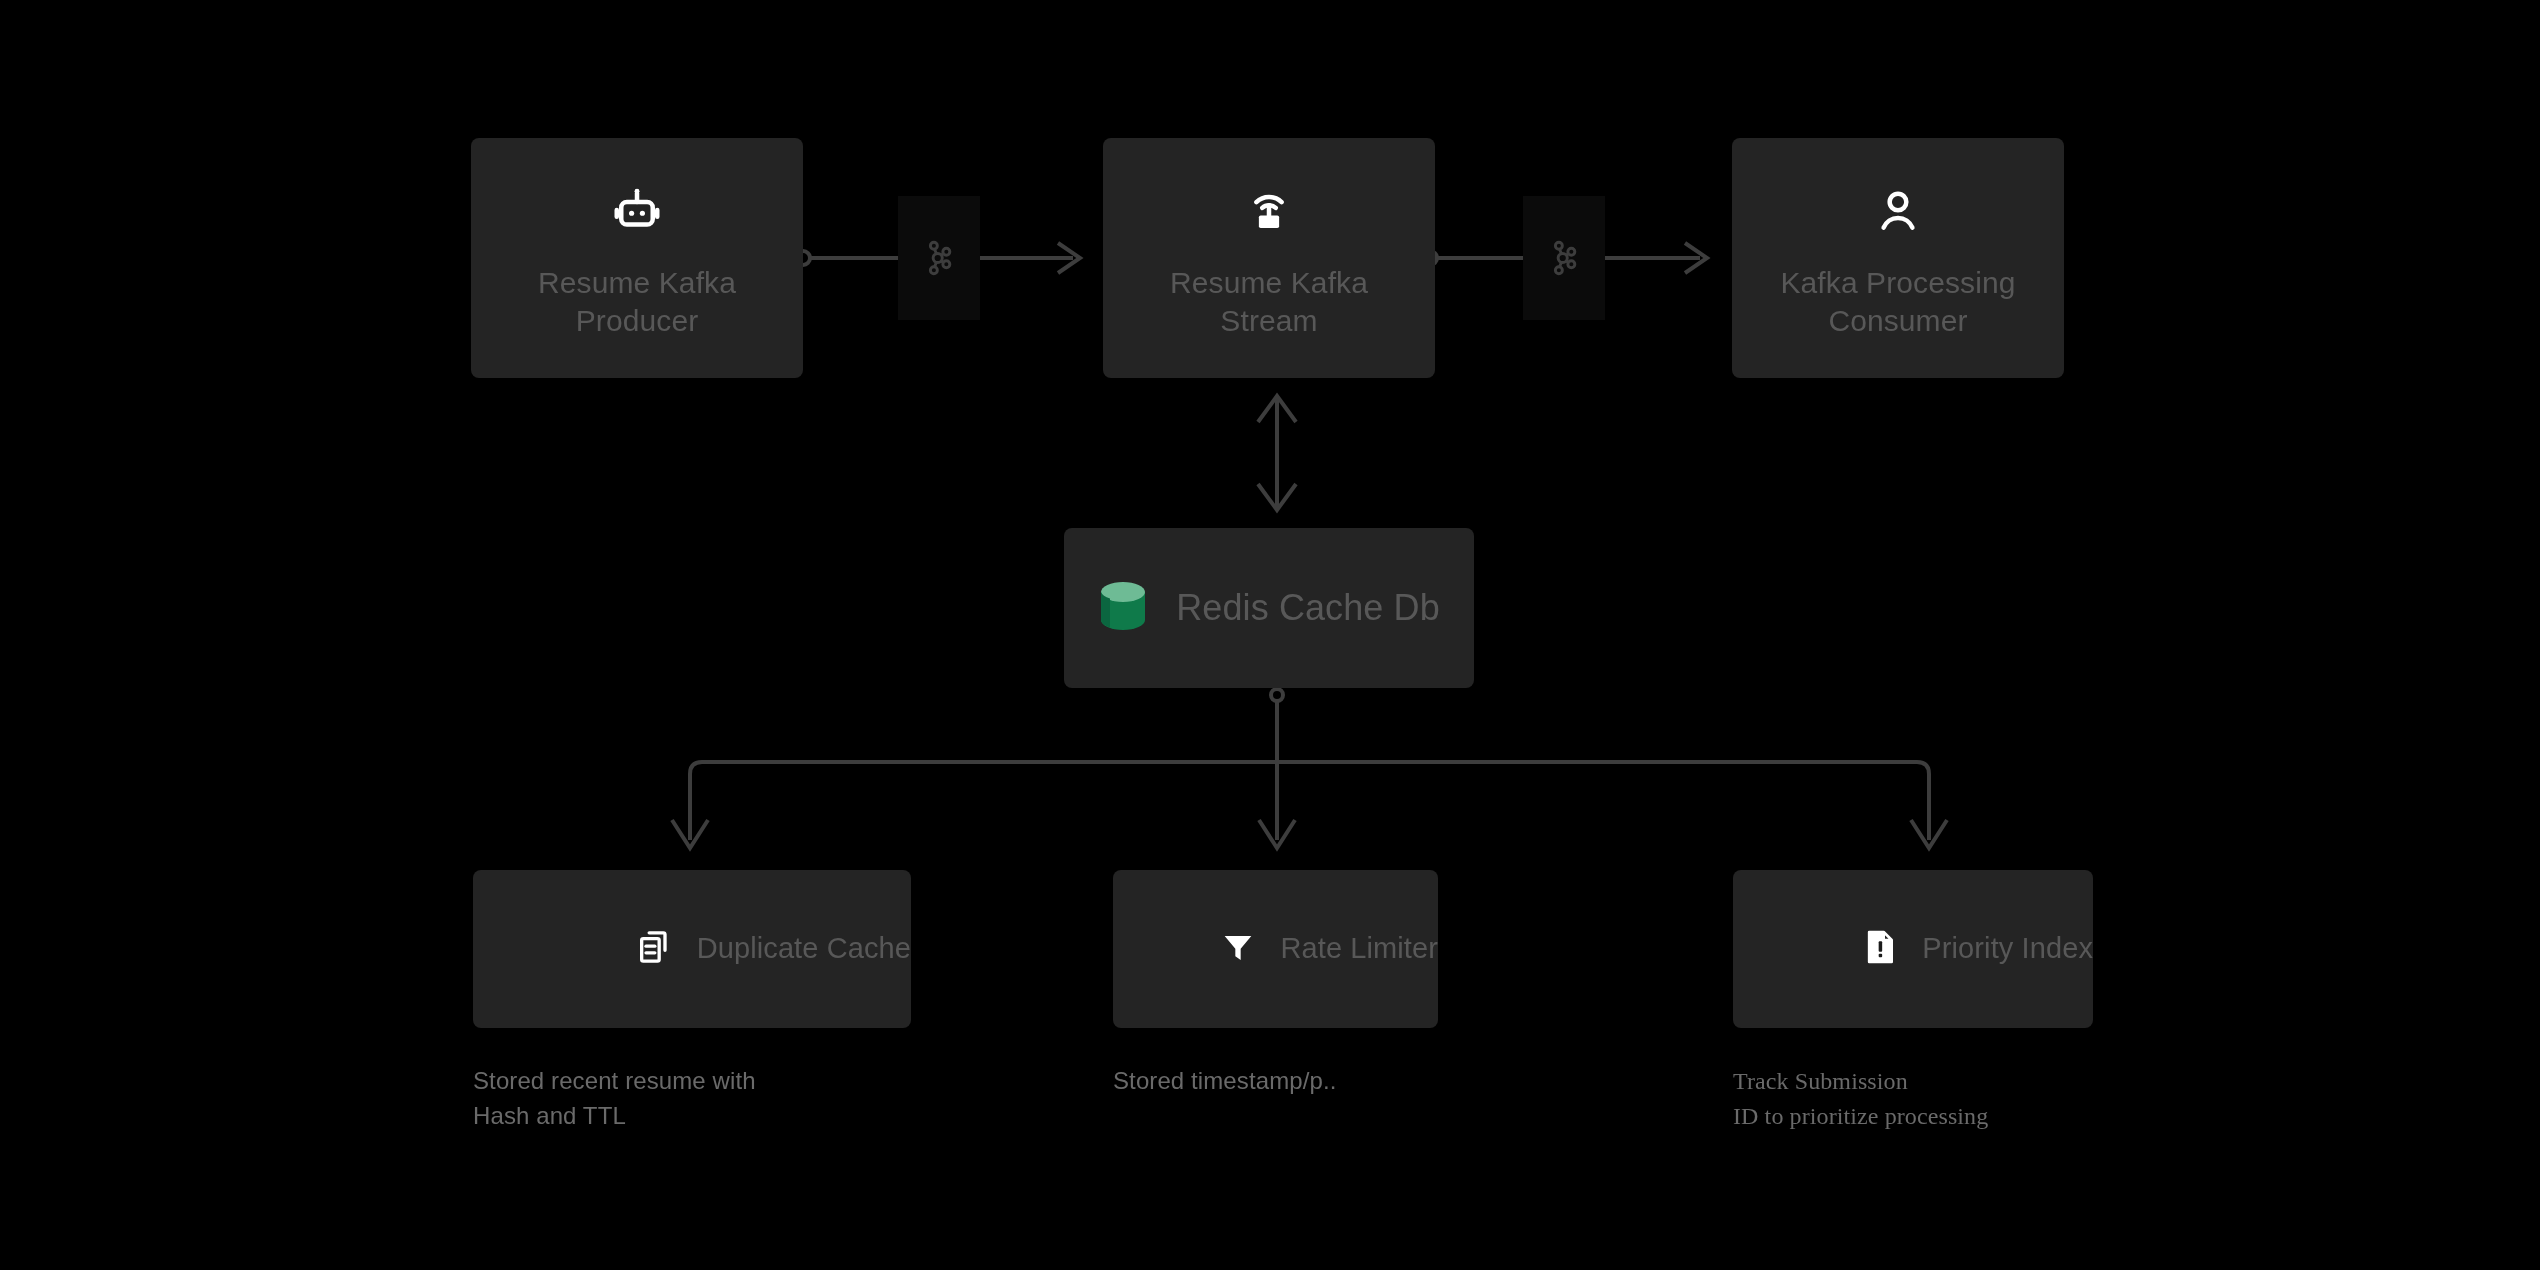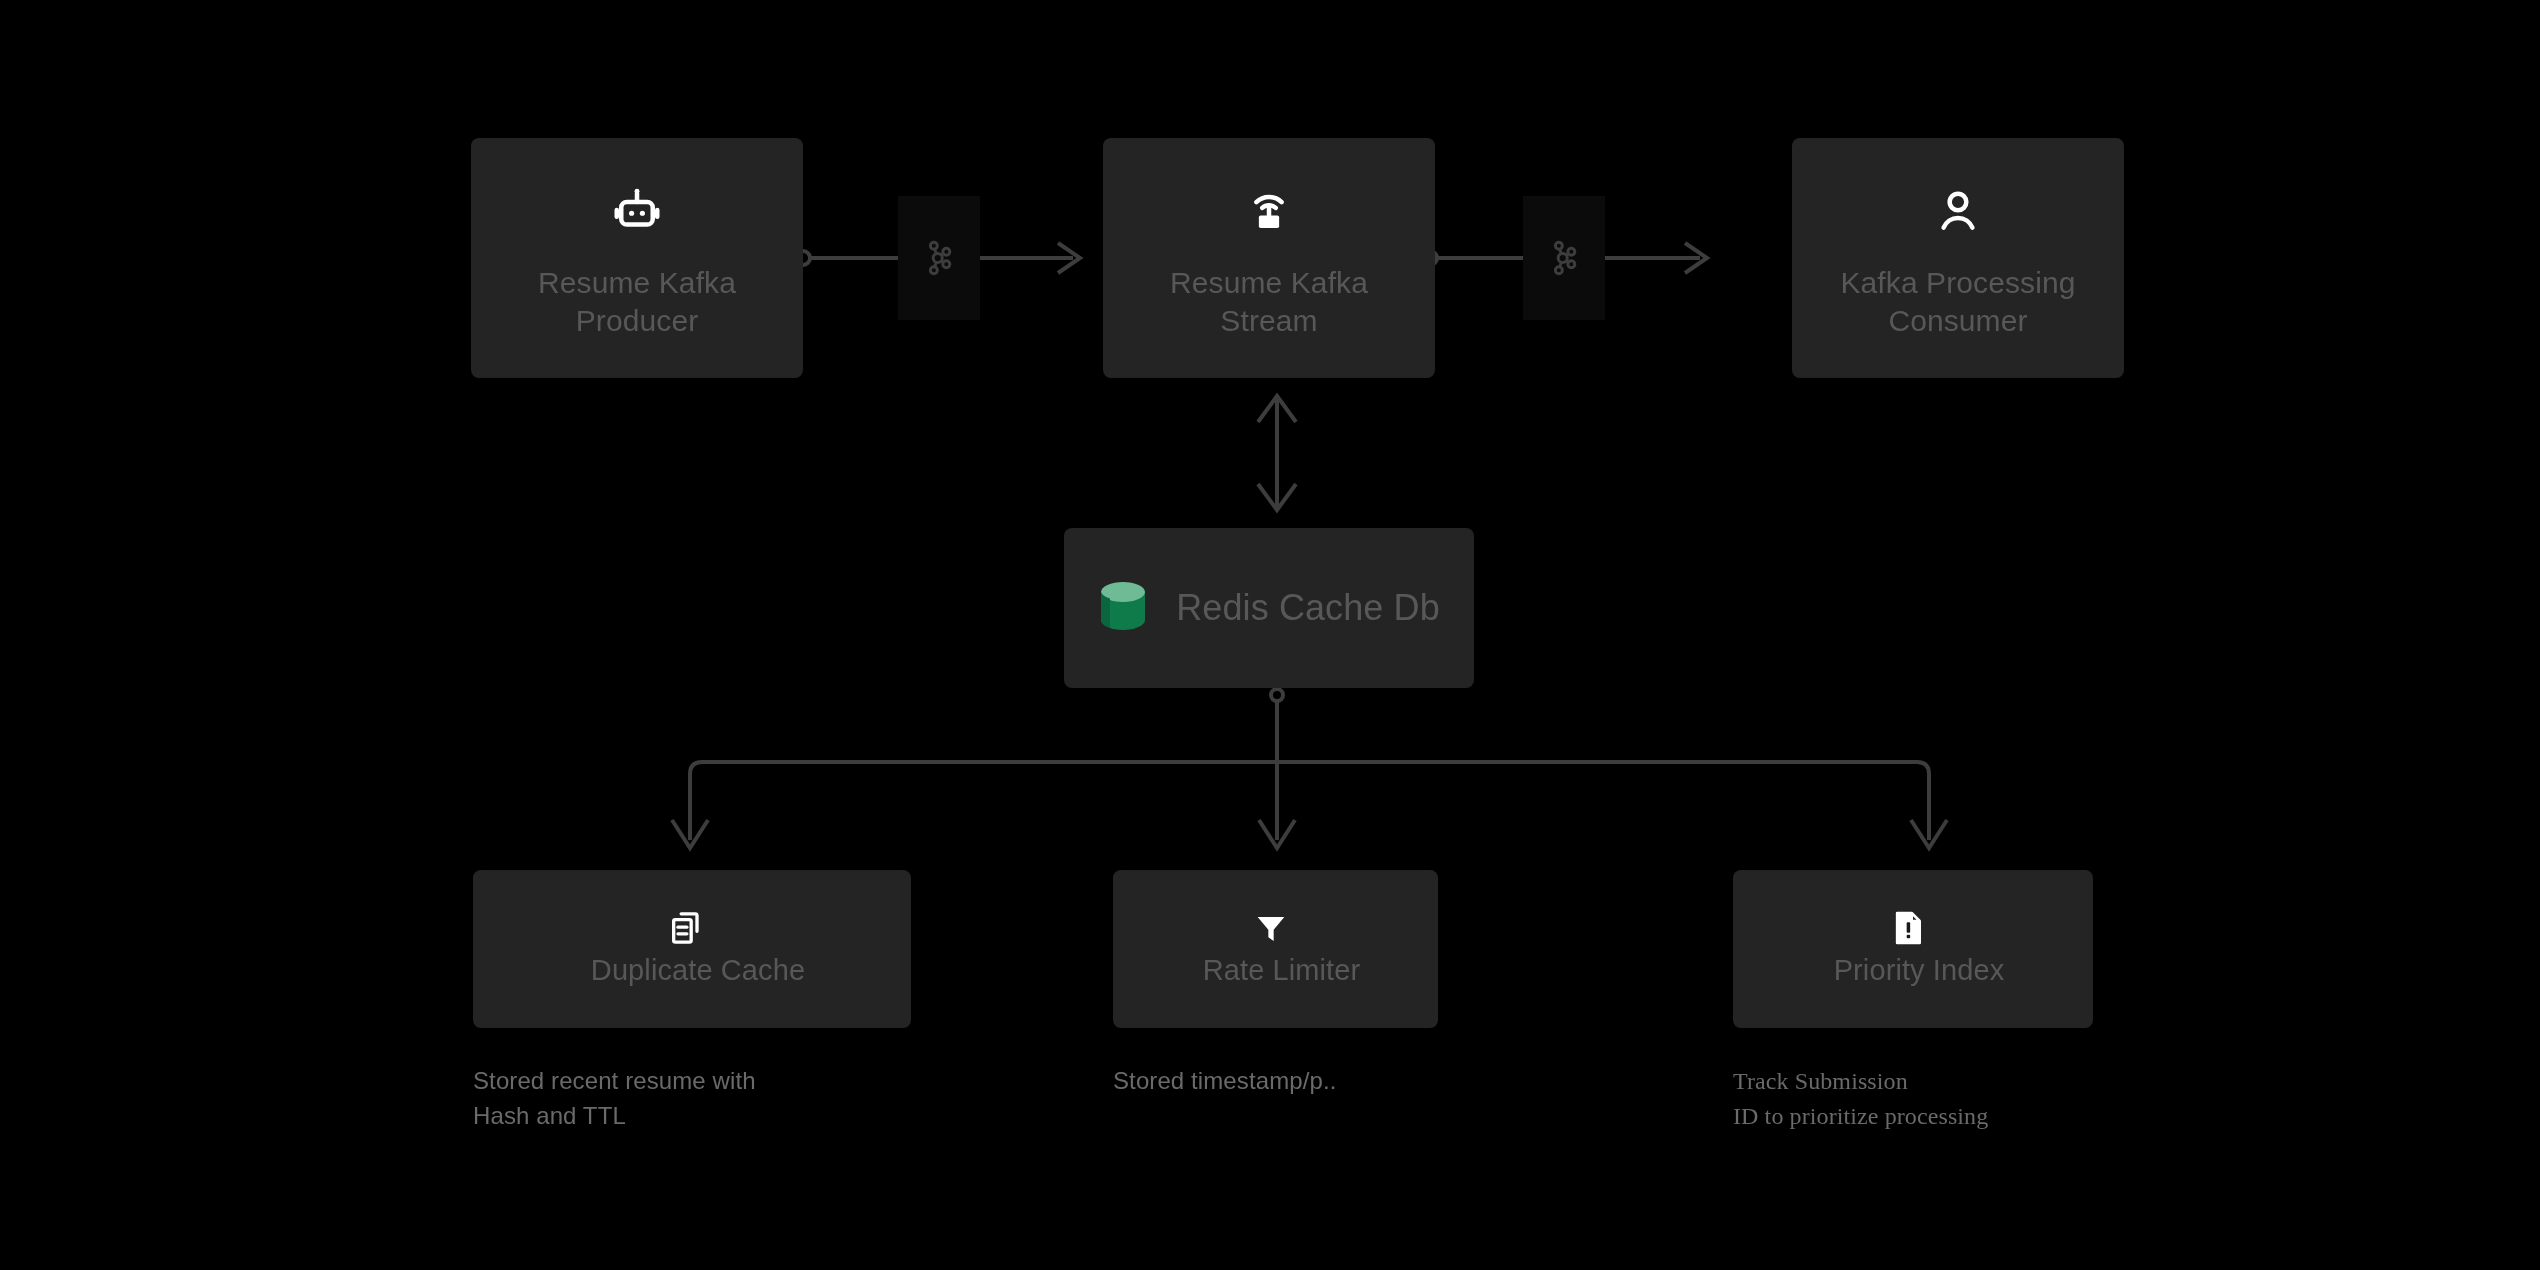--- a/index.html
+++ b/index.html
@@ -62,23 +62,23 @@
     justify-content: center;
     align-items: center;
   }
   .node-redis .node-icon { margin-bottom: 0; margin-right: 28px; }
   .node-redis .node-label { font-size: 36px; }
 
   
   .node-bottom {
     width: 0;
     height: 158px;
-    flex-direction: column;
-    align-items: center;
-    justify-content: center;
+    flex-direction: row;
+    align-items: center;
+    justify-content: flex-end;
     padding-left: 12px;
   }
   .node-bottom .node-icon { margin-bottom: 0; margin-right: 22px; }
   .node-bottom .node-label { font-size: 29px; }
 
   .caption {
     position: absolute;
     color: #6a6a6a;
     font-size: 24px;
     line-height: 1.45;
@@ -191,21 +191,21 @@
       <circle cx="9.2" cy="18.7" r="1.9"></circle>
       <circle cx="16" cy="8.6" r="1.9"></circle>
       <circle cx="16" cy="15.4" r="1.9"></circle>
       <line x1="9.6" y1="7.2" x2="10.6" y2="9.7"></line>
       <line x1="10.6" y1="14.3" x2="9.6" y2="16.8"></line>
       <line x1="13.6" y1="9.4" x2="13.5" y2="10.9"></line>
       <line x1="13.5" y1="13.1" x2="13.7" y2="14.6"></line>
     </svg>
   </div>
 
-  <div class="node node-top" style="left:1792px; top:138px;">
+  <div class="node node-top" style="left:1732px; top:138px;">
     <span class="node-icon">
       <svg width="54" height="54" viewBox="0 0 24 24" fill="none" stroke="#ffffff" stroke-width="2" stroke-linecap="round">
         <circle cx="12" cy="8" r="3.7"></circle>
         <path d="M5.6 19.4 A6.9 6.9 0 0 1 18.4 19.4"></path>
       </svg>
     </span>
     <span class="node-label">Kafka Processing
 Consumer</span>
   </div>
 

